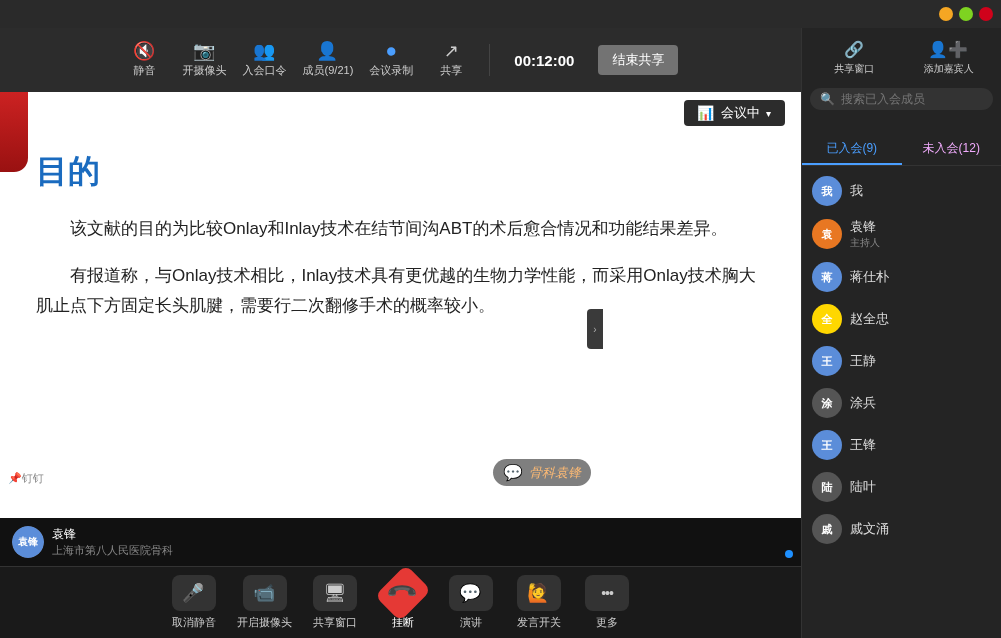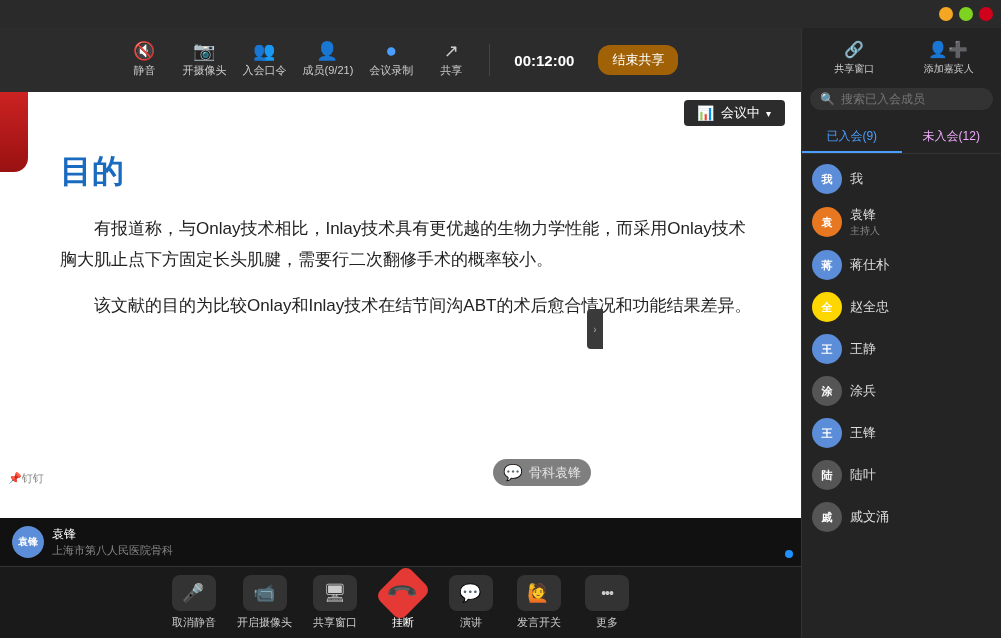--- a/index.html
+++ b/index.html
@@ -83,24 +83,24 @@
       line-height: 1;
     }
     .toolbar-item.active .toolbar-icon { color: #4a9eff; }
     .timer-display {
       color: #fff;
       font-size: 15px;
       font-weight: bold;
       padding: 0 8px;
     }
     .end-meeting-btn {
-      background: #a16207;
+      background: #737373;
       color: #fff;
       border: none;
-      border-radius: 12px;
+      border-radius: 4px;
       padding: 6px 14px;
       font-size: 13px;
       cursor: pointer;
       white-space: nowrap;
     }
     .toolbar-divider {
       width: 1px;
       height: 32px;
       background: #444;
     }
@@ -140,21 +140,21 @@
       align-items: center;
       gap: 6px;
       cursor: pointer;
     }
     .meeting-status-badge .chevron {
       font-size: 10px;
     }
 
     .slide-content {
       flex: 1;
-      padding: 16px 40px 20px 60px;
+      padding: 16px 40px 20px 36px;
       overflow: hidden;
     }
 
     .slide-title {
       color: #1a6bbf;
       font-size: 32px;
       font-weight: bold;
       margin-bottom: 20px;
     }
 
@@ -288,21 +288,21 @@
       border: none;
       outline: none;
       color: #c4b5fd;
       font-size: 12px;
       flex: 1;
     }
 
     .member-tabs {
       display: flex;
       border-bottom: 1px solid #333;
-      margin-top: 8px;
+      margin-top: 20px;
     }
     .member-tab {
       flex: 1;
       text-align: center;
       padding: 6px 2px;
       font-size: 12px;
       color: #f0abfc;
       cursor: pointer;
     }
     .member-tab.active {
@@ -381,22 +381,23 @@
       gap: 6px;
       background: rgba(0,0,0,0.5);
       border-radius: 20px;
       padding: 4px 10px;
     }
     .wechat-icon {
       color: #07c160;
       font-size: 16px;
     }
     .wechat-text {
-      color: #e5e5e5;
+      color: #fdba74;
       font-size: 13px;
+      font-style: italic;
     }
 
     
     .red-logo {
       position: absolute;
       left: 0;
       top: 0;
       width: 28px;
       height: 80px;
       background: linear-gradient(180deg, #cc2222 0%, #991111 100%);
@@ -483,22 +484,22 @@
           <div class="meeting-status-badge">
             <span style="font-size:14px;">📊</span>
             <span>会议中</span>
             <span class="chevron">▾</span>
           </div>
         </div>
 
         <div class="slide-content">
           <div class="slide-title">目的</div>
           <div class="slide-body">
+            <p>该文献的目的为比较Onlay和Inlay技术在结节间沟ABT的术后愈合情况和功能结果差异。</p>
             <p>有报道称，与Onlay技术相比，Inlay技术具有更优越的生物力学性能，而采用Onlay技术胸大肌止点下方固定长头肌腱，需要行二次翻修手术的概率较小。</p>
-            <p>该文献的目的为比较Onlay和Inlay技术在结节间沟ABT的术后愈合情况和功能结果差异。</p>
           </div>
         </div>
       </div>
 
       <div class="presenter-strip">
         <div class="presenter-avatar">
           <span style="background:#5b8dd9;width:100%;height:100%;display:flex;align-items:center;justify-content:center;border-radius:50%;font-size:10px;">袁锋</span>
         </div>
         <div class="presenter-info">
           <span class="presenter-name">袁锋</span>

